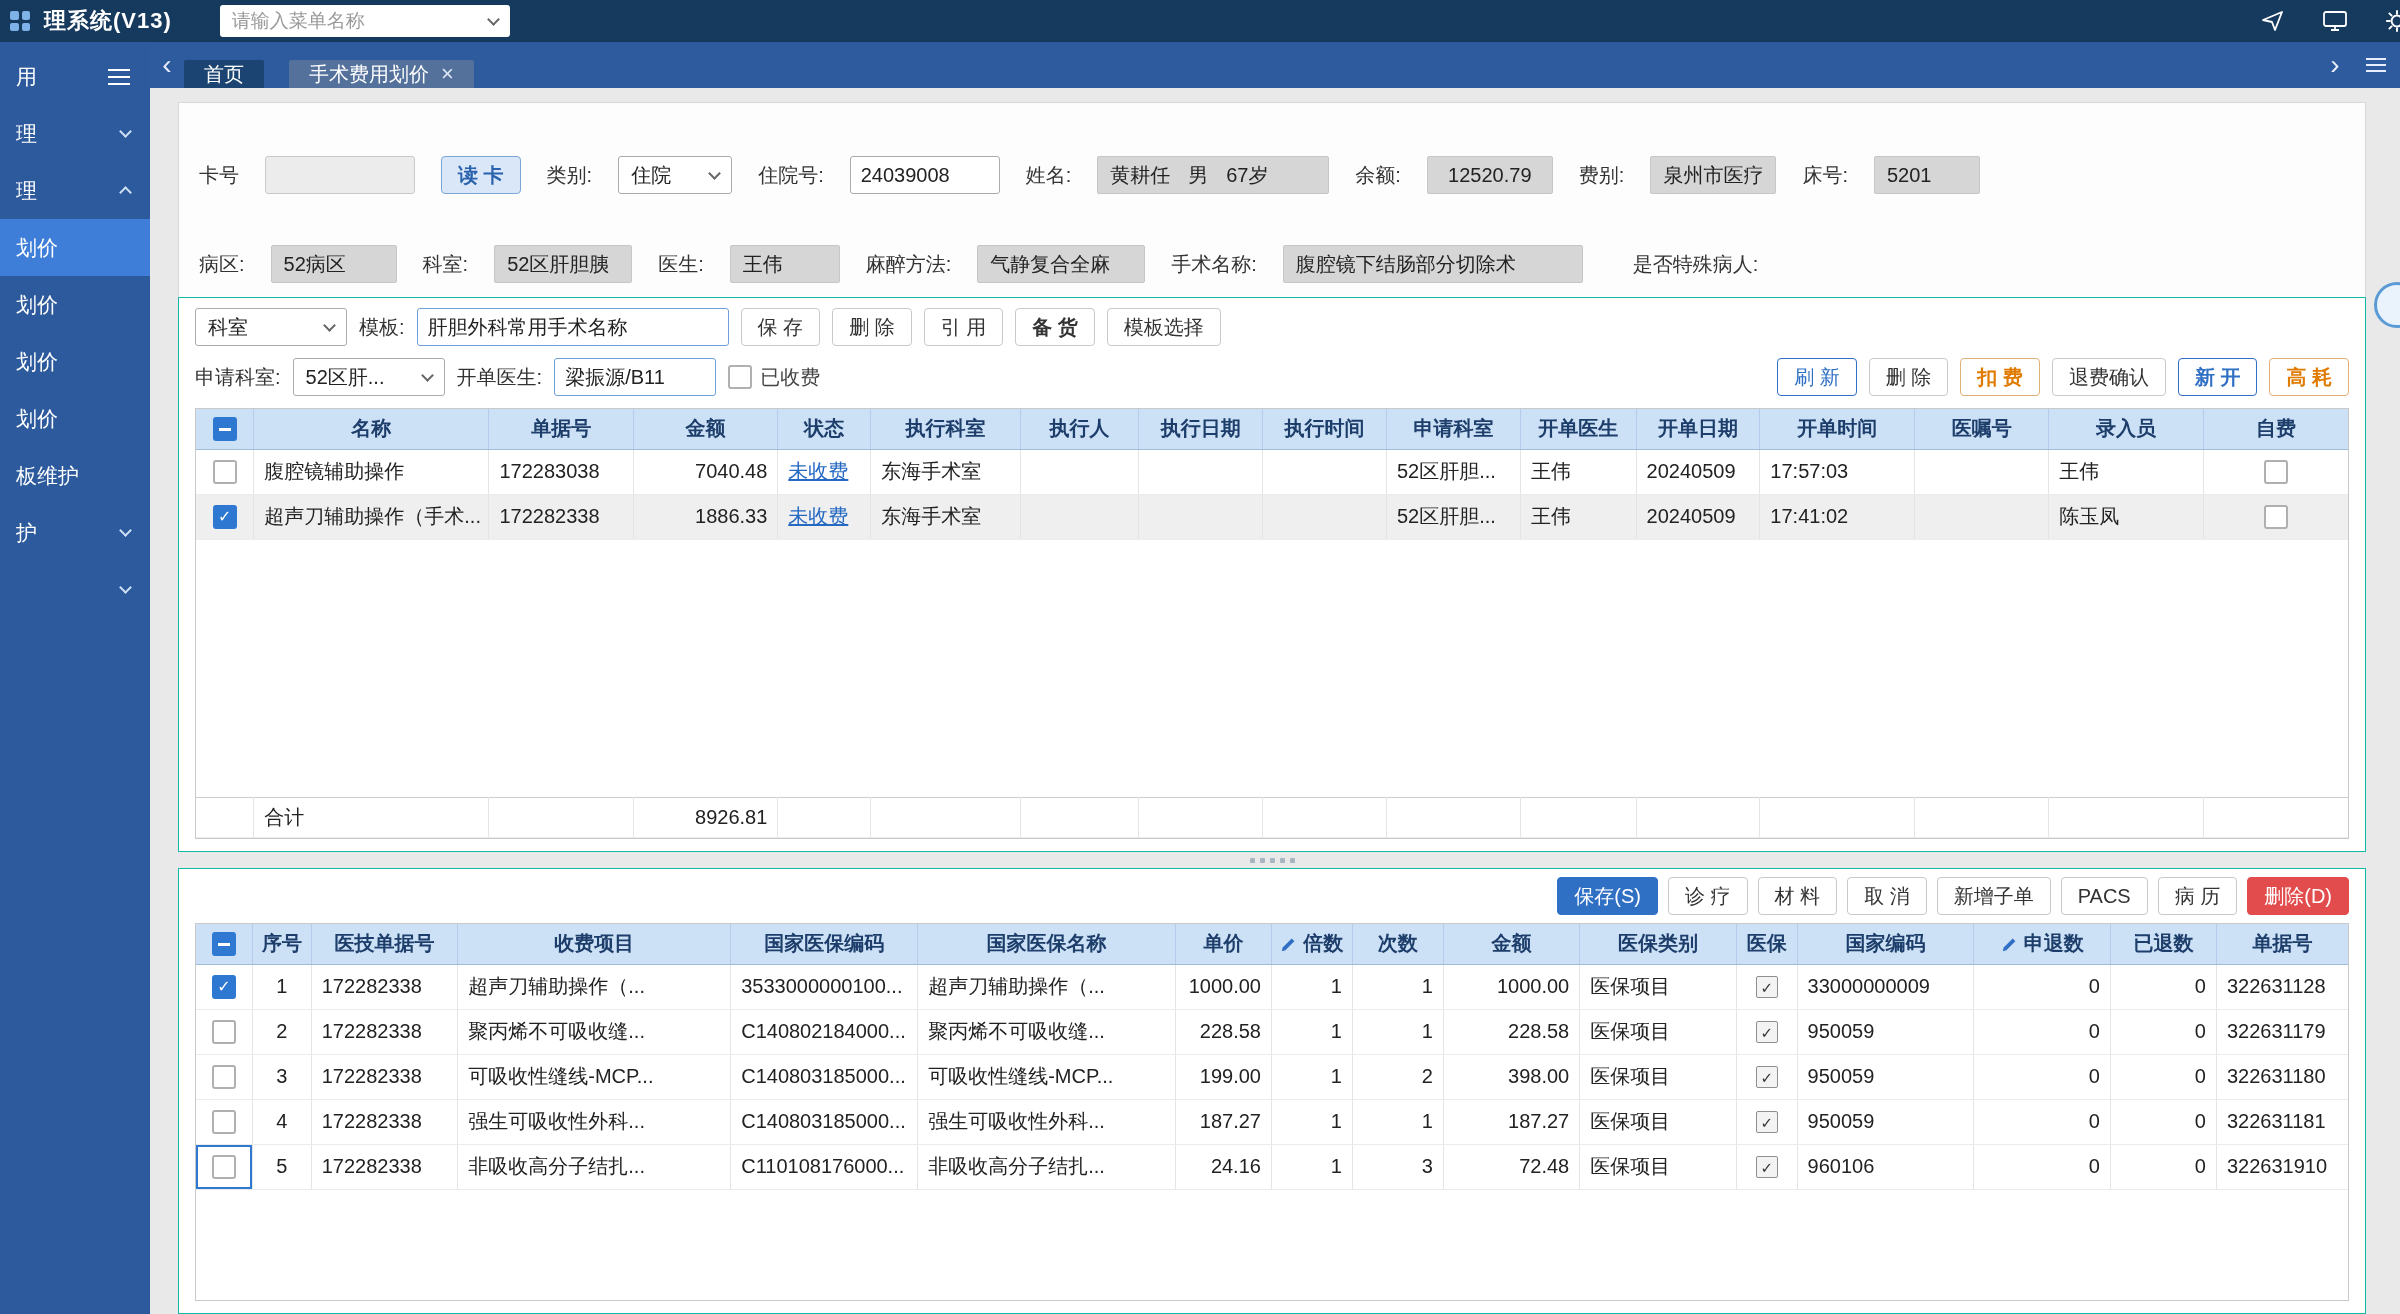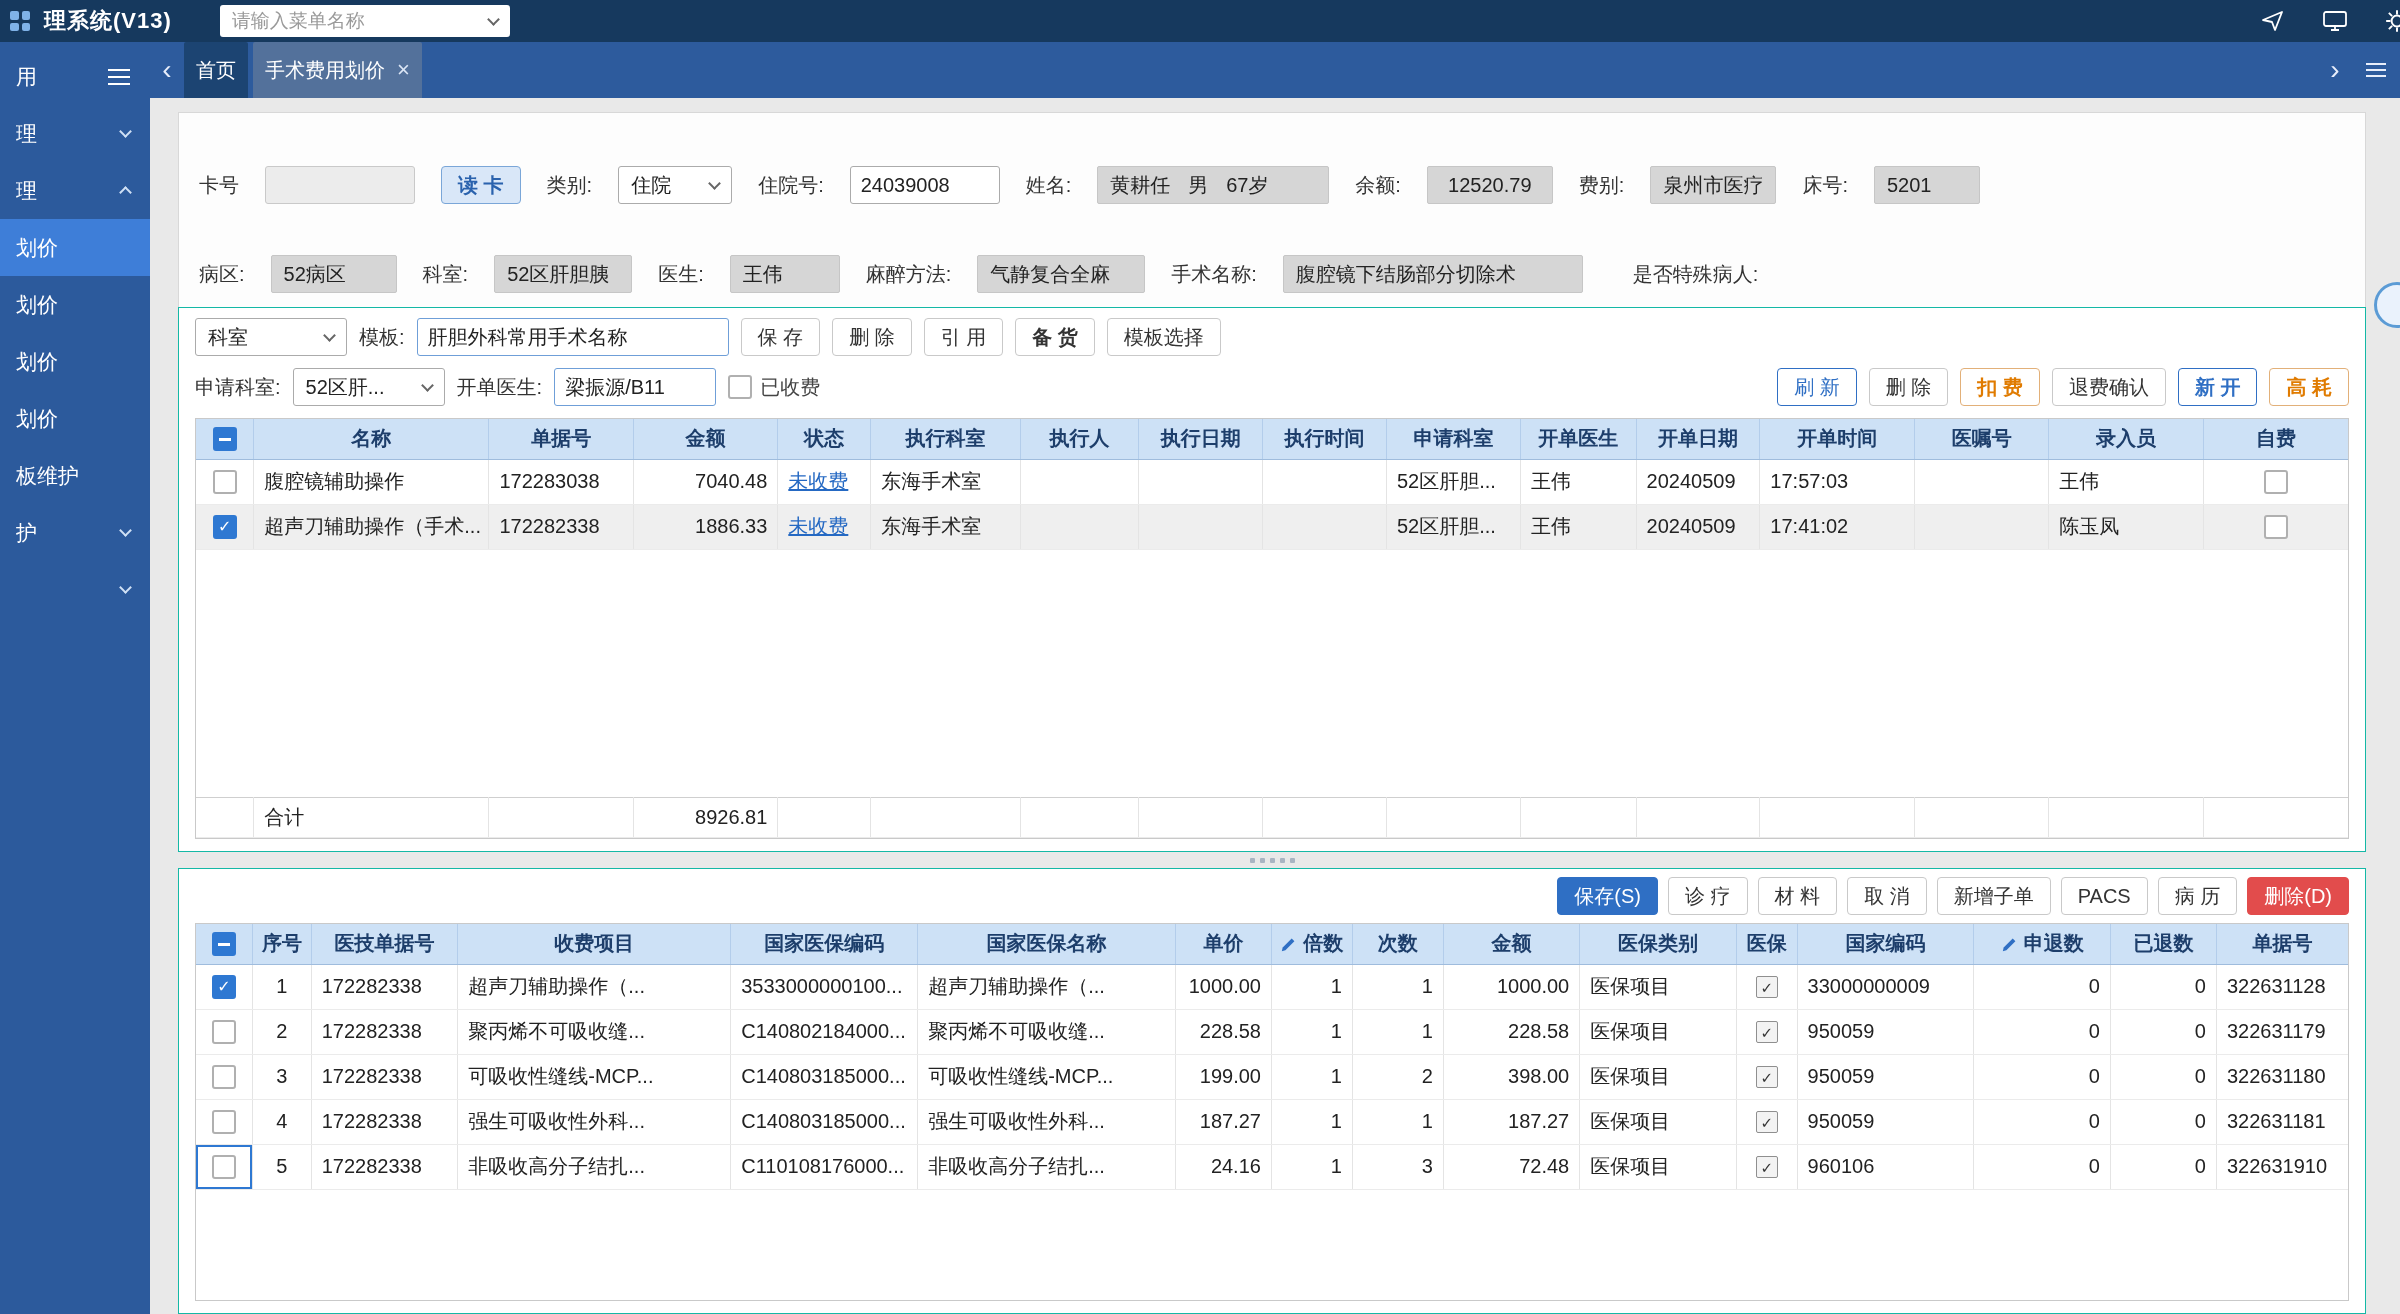--- a/index.html
+++ b/index.html
@@ -33,23 +33,23 @@
   .hamburger { width:22px; height:16px; position:relative; margin-left:auto; }
   .hamburger i, .hamburger i::before, .hamburger i::after { position:absolute; width:22px; height:2px; background:#fff; content:""; display:block; left:0; }
   .hamburger i { top:0; }
   .hamburger i::before { content:""; top:7px; }
   .hamburger i::after { content:""; top:14px; }
 
   
   .main { flex:1; display:flex; flex-direction:column; min-width:0; }
   .tabstrip { flex:0 0 46px; background:#2d5b9d; display:flex; align-items:center; padding:0 14px 0 0; color:#fff; }
   .strip-btn { width:34px; height:100%; display:flex; align-items:center; justify-content:center; font-size:28px; color:#e8eefb; cursor:pointer; }
-  .wtab { height:56px; display:flex; align-items:center; padding:0 12px; margin-right:5px; font-size:20px; border-radius:2px 2px 0 0; align-self:flex-end; cursor:pointer; color:#fff; }
+  .wtab { height:28px; display:flex; align-items:center; padding:0 20px; margin-right:5px; font-size:20px; border-radius:2px 2px 0 0; align-self:flex-end; cursor:pointer; color:#fff; }
   .wtab.home { background:#1c4472; }
-  .wtab.active { background:#53719b; gap:12px; }
+  .wtab.active { background:#53719b; gap:12px;margin-left:20px; }
   .wtab .close { font-size:22px; color:#dce6f5; }
   .tabstrip-right { margin-left:auto; display:flex; align-items:center; gap:14px; }
   .list-icon { width:20px; height:14px; border-top:2px solid #e8eefb; border-bottom:2px solid #e8eefb; position:relative; display:inline-block; cursor:pointer; }
   .list-icon::after { content:""; position:absolute; left:0; right:0; top:4px; height:2px; background:#e8eefb; }
 
   .content { flex:1; display:flex; flex-direction:column; padding:14px 34px 0 28px; min-height:0; }
 
   
   .patient-card { background:#fdfdfd; border:1px solid #d8d8d8; padding:14px 20px; display:flex; flex-direction:column; gap:12px; flex:0 0 auto; }
   .f-row { display:flex; align-items:center; gap:26px; white-space:nowrap;margin-top:39px; }

